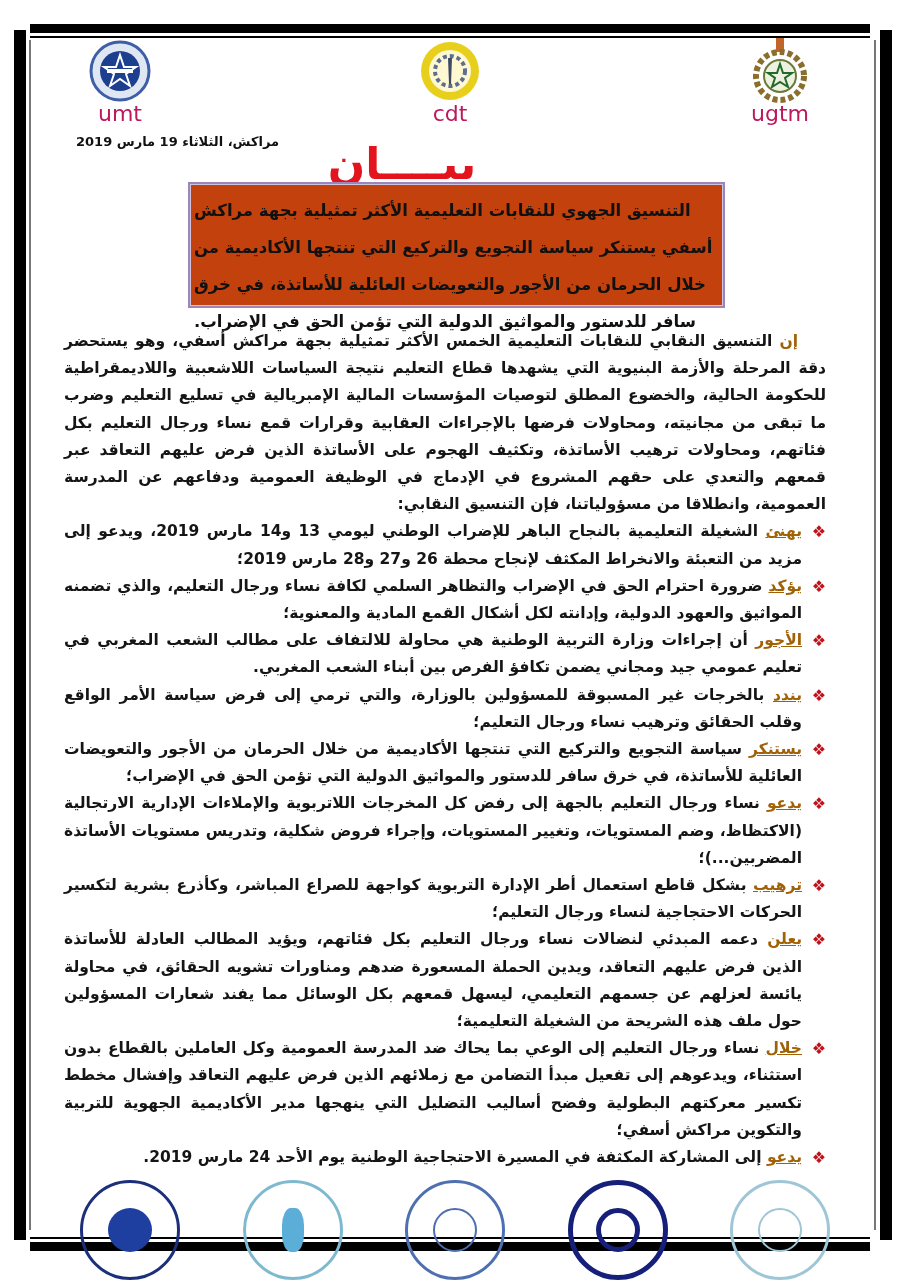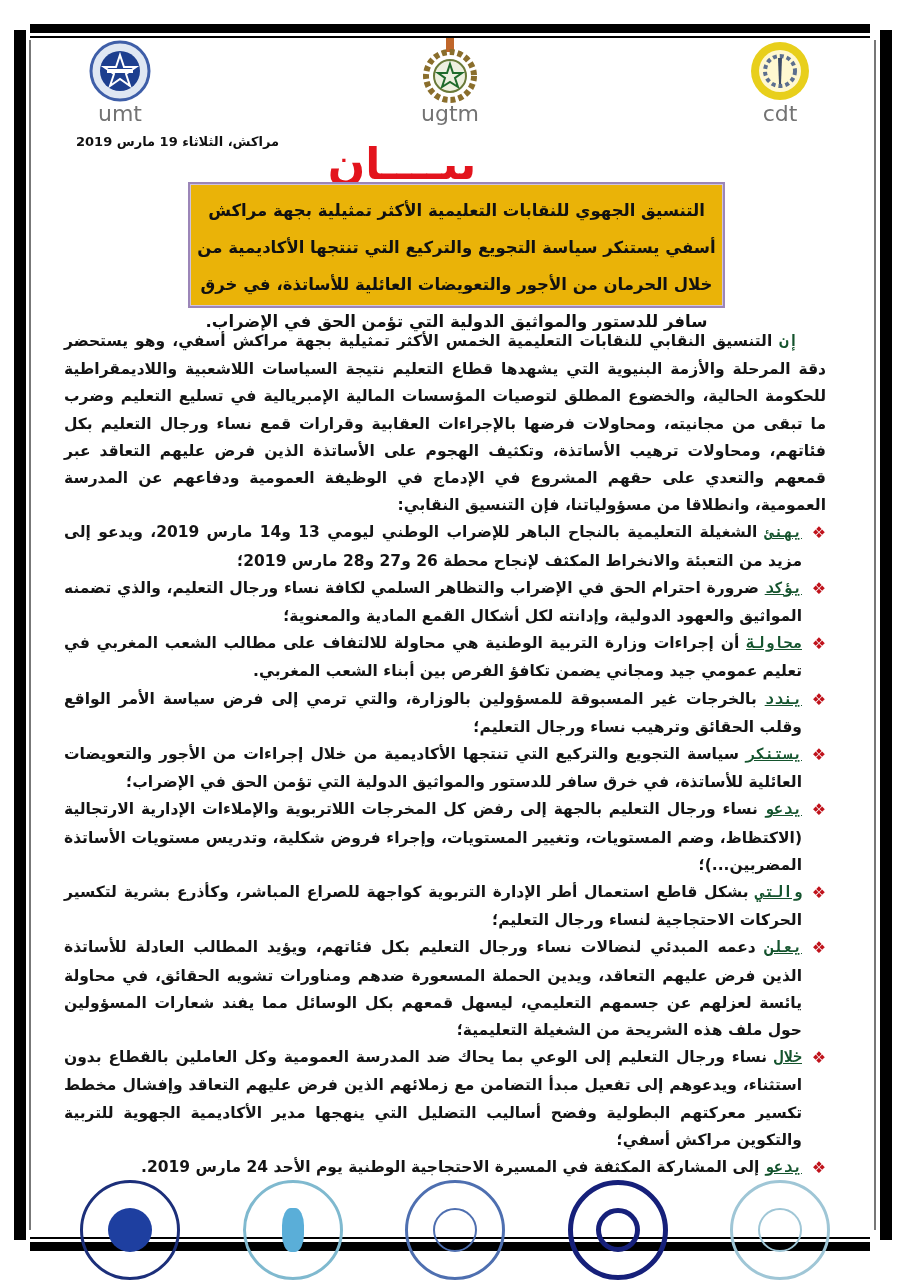--- a/index.html
+++ b/index.html
@@ -13,32 +13,32 @@
   .frame-left-inner { position: absolute; left: 29px; top: 40px; width: 2px; height: 1190px; background: #777; }
   .frame-right-outer { position: absolute; left: 880px; top: 30px; width: 12px; height: 1210px; background: #000; }
   .frame-right-inner { position: absolute; left: 874px; top: 40px; width: 2px; height: 1190px; background: #777; }
   .frame-bottom-outer { position: absolute; left: 30px; top: 1242px; width: 840px; height: 9px; background: #000; }
   .frame-bottom-inner { position: absolute; left: 30px; top: 1237px; width: 840px; height: 2px; background: #000; }
 
   
   .logos { position: absolute; left: 60px; top: 40px; width: 780px; height: 90px; display: flex; justify-content: space-between; }
   .logo { width: 120px; display: flex; flex-direction: column; align-items: center; }
   .logo-mark { width: 70px; height: 62px; display: flex; align-items: center; justify-content: center; }
-  .logo-label { font-family: "DejaVu Sans", sans-serif; font-size: 22px; line-height: 24px; color: #737373; }
+  .logo-label { font-family: "DejaVu Sans", sans-serif; font-size: 22px; line-height: 24px; color: #be185d; }
 
   .date-line { position: absolute; left: 76px; top: 134px; font-size: 13px; font-weight: bold; direction: rtl; text-align: center; }
 
   .title { position: absolute; left: 0; width: 796px; top: 138px; text-align: center; color: #e3141d; font-size: 44px; font-weight: bold; letter-spacing: 2px; direction: rtl; font-family: "DejaVu Sans", sans-serif; padding-left: 8px; }
 
-  .summary-box { position: absolute; left: 188px; top: 182px; width: 537px; height: 126px; background: #eab308; border: 2px solid #9b86b8; box-shadow: 0 0 0 1px #cfc3e0 inset; padding: 8px 4px; direction: rtl; text-align: center; }
+  .summary-box { position: absolute; left: 188px; top: 182px; width: 537px; height: 126px; background: #c2410c; border: 2px solid #9b86b8; box-shadow: 0 0 0 1px #cfc3e0 inset; padding: 8px 4px; direction: rtl; text-align: left; }
   .summary-text { font-size: 16.5px; font-weight: bold; line-height: 37px; color: #111; }
 
   .body { position: absolute; left: 64px; top: 328px; width: 762px; direction: rtl; text-align: justify; font-size: 15.5px; font-weight: bold; line-height: 27.2px; color: #151515; }
   .intro { text-indent: 28px; }
-  .accent { color: #14532d; text-decoration: underline; font-family: Liberation Mono, monospace; }
+  .accent { color: #a16207; text-decoration: underline; }
   .bullet { position: relative; padding-right: 24px; }
   .bullet-icon { position: absolute; right: 0; top: 0; color: #c0121b; font-size: 16px; }
 
   
   .stamps { position: absolute; left: 30px; top: 1180px; width: 840px; height: 100px; display: flex; justify-content: space-between; padding: 0 0 0 0; }
   .stamp { width: 100px; height: 100px; border-radius: 50%; border: 3px solid; display: flex; align-items: center; justify-content: center; }
   .stamp-inner { width: 44px; height: 44px; border-radius: 50%; }
 </style>
 </head>
 <body>
@@ -59,60 +59,60 @@
         <circle cx="33" cy="31" r="29" fill="#dfe7f3" stroke="#3e5ea8" stroke-width="3"></circle>
         <circle cx="33" cy="31" r="20" fill="#1d3f8f"></circle>
         <polygon points="33,15 37,27 49,27 39,34 43,46 33,39 23,46 27,34 17,27 29,27" fill="none" stroke="#fff" stroke-width="2"></polygon>
         <rect x="20" y="29" width="26" height="4" fill="#fff"></rect>
       </svg>
     </div>
     <div class="logo-label">umt</div>
   </div>
   <div class="logo">
     <div class="logo-mark">
+      <svg width="66" height="62" viewBox="0 0 66 62">
+        <circle cx="33" cy="31" r="29" fill="#e8cf1b"></circle>
+        <circle cx="33" cy="31" r="21" fill="#fff8d0"></circle>
+        <circle cx="33" cy="31" r="15" fill="none" stroke="#5c6f8f" stroke-width="4" stroke-dasharray="4 3"></circle>
+        <path d="M31 18 L35 18 L34 44 L32 44 Z" fill="#3c4a66"></path>
+      </svg>
+    </div>
+    <div class="logo-label">cdt</div>
+  </div>
+  <div class="logo">
+    <div class="logo-mark">
       <svg width="66" height="66" viewBox="0 0 66 66">
         <rect x="29" y="0" width="8" height="14" fill="#c0662a"></rect>
         <circle cx="33" cy="38" r="24" fill="none" stroke="#8a6e2c" stroke-width="6" stroke-dasharray="5 3"></circle>
         <circle cx="33" cy="38" r="16" fill="#eef0e0" stroke="#6a7a3a" stroke-width="2"></circle>
         <polygon points="33,26 36,35 45,35 38,40 41,49 33,44 25,49 28,40 21,35 30,35" fill="none" stroke="#1f6a2b" stroke-width="2"></polygon>
       </svg>
     </div>
     <div class="logo-label">ugtm</div>
-  </div>
-  <div class="logo">
-    <div class="logo-mark">
-      <svg width="66" height="62" viewBox="0 0 66 62">
-        <circle cx="33" cy="31" r="29" fill="#e8cf1b"></circle>
-        <circle cx="33" cy="31" r="21" fill="#fff8d0"></circle>
-        <circle cx="33" cy="31" r="15" fill="none" stroke="#5c6f8f" stroke-width="4" stroke-dasharray="4 3"></circle>
-        <path d="M31 18 L35 18 L34 44 L32 44 Z" fill="#3c4a66"></path>
-      </svg>
-    </div>
-    <div class="logo-label">cdt</div>
   </div>
 </div>
 
 <div class="date-line">مراكش، الثلاثاء 19 مارس 2019</div>
 
 <div class="title">بيــــان</div>
 
 <div class="summary-box">
   <p class="summary-text">التنسيق الجهوي للنقابات التعليمية الأكثر تمثيلية بجهة مراكش أسفي يستنكر سياسة التجويع والتركيع التي تنتجها الأكاديمية من خلال الحرمان من الأجور والتعويضات العائلية للأساتذة، في خرق سافر للدستور والمواثيق الدولية التي تؤمن الحق في الإضراب.</p>
 </div>
 
 <div class="body">
   <p class="intro"><span class="accent" style="text-decoration:none">إن</span><span> التنسيق النقابي للنقابات التعليمية الخمس الأكثر تمثيلية بجهة مراكش أسفي، وهو يستحضر دقة المرحلة والأزمة البنيوية التي يشهدها قطاع التعليم نتيجة السياسات اللاشعبية واللاديمقراطية للحكومة الحالية، والخضوع المطلق لتوصيات المؤسسات المالية الإمبريالية في تسليع التعليم وضرب ما تبقى من مجانيته، ومحاولات فرضها بالإجراءات العقابية وقرارات قمع نساء ورجال التعليم بكل فئاتهم، ومحاولات ترهيب الأساتذة، وتكثيف الهجوم على الأساتذة الذين فرض عليهم التعاقد عبر قمعهم والتعدي على حقهم المشروع في الإدماج في الوظيفة العمومية ودفاعهم عن المدرسة العمومية، وانطلاقا من مسؤولياتنا، فإن التنسيق النقابي:</span></p>
 
   <div class="bullet"><span class="bullet-icon">❖</span><span class="accent">يهنئ</span><span> الشغيلة التعليمية بالنجاح الباهر للإضراب الوطني ليومي 13 و14 مارس 2019، ويدعو إلى مزيد من التعبئة والانخراط المكثف لإنجاح محطة 26 و27 و28 مارس 2019؛</span></div>
   <div class="bullet"><span class="bullet-icon">❖</span><span class="accent">يؤكد</span><span> ضرورة احترام الحق في الإضراب والتظاهر السلمي لكافة نساء ورجال التعليم، والذي تضمنه المواثيق والعهود الدولية، وإدانته لكل أشكال القمع المادية والمعنوية؛</span></div>
-  <div class="bullet"><span class="bullet-icon">❖</span><span class="accent">محاولة</span><span> أن إجراءات وزارة التربية الوطنية هي محاولة للالتفاف على مطالب الشعب المغربي في تعليم عمومي جيد ومجاني يضمن تكافؤ الفرص بين أبناء الشعب المغربي.</span></div>
+  <div class="bullet"><span class="bullet-icon">❖</span><span class="accent">الأجور</span><span> أن إجراءات وزارة التربية الوطنية هي محاولة للالتفاف على مطالب الشعب المغربي في تعليم عمومي جيد ومجاني يضمن تكافؤ الفرص بين أبناء الشعب المغربي.</span></div>
   <div class="bullet"><span class="bullet-icon">❖</span><span class="accent">يندد</span><span> بالخرجات غير المسبوقة للمسؤولين بالوزارة، والتي ترمي إلى فرض سياسة الأمر الواقع وقلب الحقائق وترهيب نساء ورجال التعليم؛</span></div>
-  <div class="bullet"><span class="bullet-icon">❖</span><span class="accent">يستنكر</span><span> سياسة التجويع والتركيع التي تنتجها الأكاديمية من خلال إجراءات من الأجور والتعويضات العائلية للأساتذة، في خرق سافر للدستور والمواثيق الدولية التي تؤمن الحق في الإضراب؛</span></div>
+  <div class="bullet"><span class="bullet-icon">❖</span><span class="accent">يستنكر</span><span> سياسة التجويع والتركيع التي تنتجها الأكاديمية من خلال الحرمان من الأجور والتعويضات العائلية للأساتذة، في خرق سافر للدستور والمواثيق الدولية التي تؤمن الحق في الإضراب؛</span></div>
   <div class="bullet"><span class="bullet-icon">❖</span><span class="accent">يدعو</span><span> نساء ورجال التعليم بالجهة إلى رفض كل المخرجات اللاتربوية والإملاءات الإدارية الارتجالية (الاكتظاظ، وضم المستويات، وتغيير المستويات، وإجراء فروض شكلية، وتدريس مستويات الأساتذة المضربين...)؛</span></div>
-  <div class="bullet"><span class="bullet-icon">❖</span><span class="accent">والتي</span><span> بشكل قاطع استعمال أطر الإدارة التربوية كواجهة للصراع المباشر، وكأذرع بشرية لتكسير الحركات الاحتجاجية لنساء ورجال التعليم؛</span></div>
+  <div class="bullet"><span class="bullet-icon">❖</span><span class="accent">ترهيب</span><span> بشكل قاطع استعمال أطر الإدارة التربوية كواجهة للصراع المباشر، وكأذرع بشرية لتكسير الحركات الاحتجاجية لنساء ورجال التعليم؛</span></div>
   <div class="bullet"><span class="bullet-icon">❖</span><span class="accent">يعلن</span><span> دعمه المبدئي لنضالات نساء ورجال التعليم بكل فئاتهم، ويؤيد المطالب العادلة للأساتذة الذين فرض عليهم التعاقد، ويدين الحملة المسعورة ضدهم ومناورات تشويه الحقائق، في محاولة يائسة لعزلهم عن جسمهم التعليمي، ليسهل قمعهم بكل الوسائل مما يفند شعارات المسؤولين حول ملف هذه الشريحة من الشغيلة التعليمية؛</span></div>
   <div class="bullet"><span class="bullet-icon">❖</span><span class="accent">خلال</span><span> نساء ورجال التعليم إلى الوعي بما يحاك ضد المدرسة العمومية وكل العاملين بالقطاع بدون استثناء، ويدعوهم إلى تفعيل مبدأ التضامن مع زملائهم الذين فرض عليهم التعاقد وإفشال مخطط تكسير معركتهم البطولية وفضح أساليب التضليل التي ينهجها مدير الأكاديمية الجهوية للتربية والتكوين مراكش أسفي؛</span></div>
   <div class="bullet"><span class="bullet-icon">❖</span><span class="accent">يدعو</span><span> إلى المشاركة المكثفة في المسيرة الاحتجاجية الوطنية يوم الأحد 24 مارس 2019.</span></div>
 </div>
 
 <div class="stamps">
   <div class="stamp" style="border-color:#1c2f7a; margin-left:50px">
       <div class="stamp-inner" style="background:#1e3fa0"></div>
     </div>
   <div class="stamp" style="border-color:#7fb9cf">

